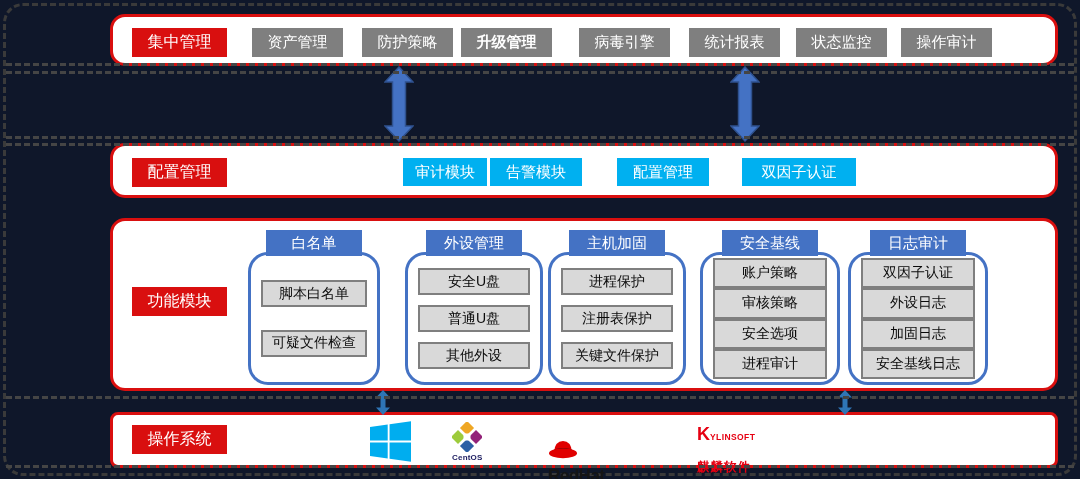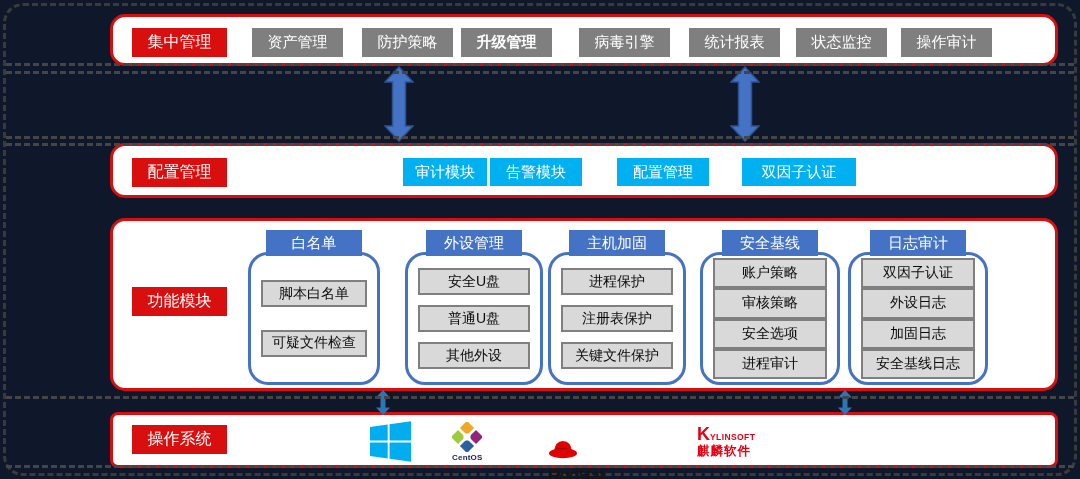--- a/index.html
+++ b/index.html
@@ -73,21 +73,21 @@
   .arrow{position:absolute;z-index:5;}
   
   .logo{position:absolute;display:flex;flex-direction:column;align-items:center;}
   .centos-text{font-size:8px;font-weight:bold;color:#1A1A5E;margin-top:1px;letter-spacing:.2px;}
   .redhat{align-items:flex-start;gap:5px;margin-top:7px;}
   .redhat-text{font-size:17px;font-weight:bold;color:#151515;letter-spacing:-.5px;}
   .kylin{align-items:flex-start;line-height:1;}
   .kylin-row1{color:#E60012;font-weight:bold;display:flex;align-items:baseline;}
   .kylin-k{font-size:18px;}
   .kylin-rest{font-size:8.5px;letter-spacing:.4px;}
-  .kylin-cn{color:#E60012;font-weight:bold;font-size:12.5px;letter-spacing:1px;margin-top:2px;text-align:center;}
+  .kylin-cn{color:#E60012;font-weight:bold;font-size:12.5px;letter-spacing:1px;margin-top:18px;text-align:center;}
 </style>
 </head>
 <body>
 
 <div class="canvas">
 
   <div class="outer-border"></div>
 
   <div class="sec sec-1">
     <div class="red-label" style="top:11px;">集中管理</div>

